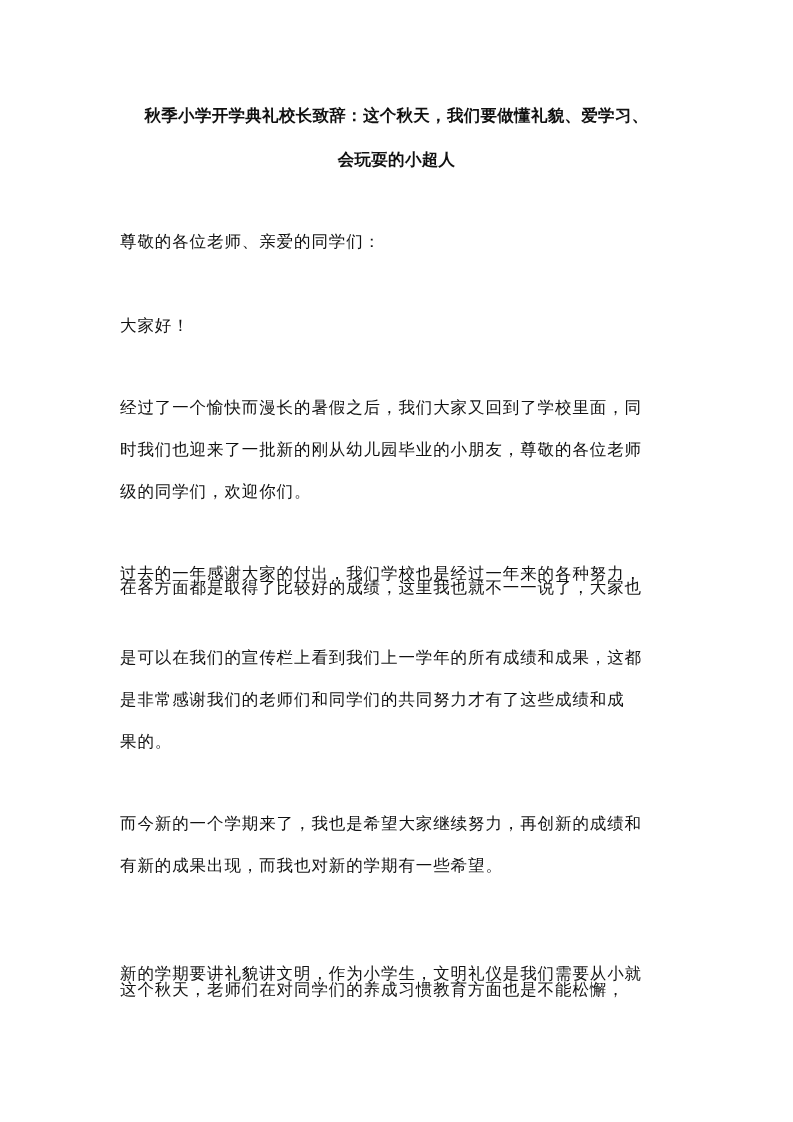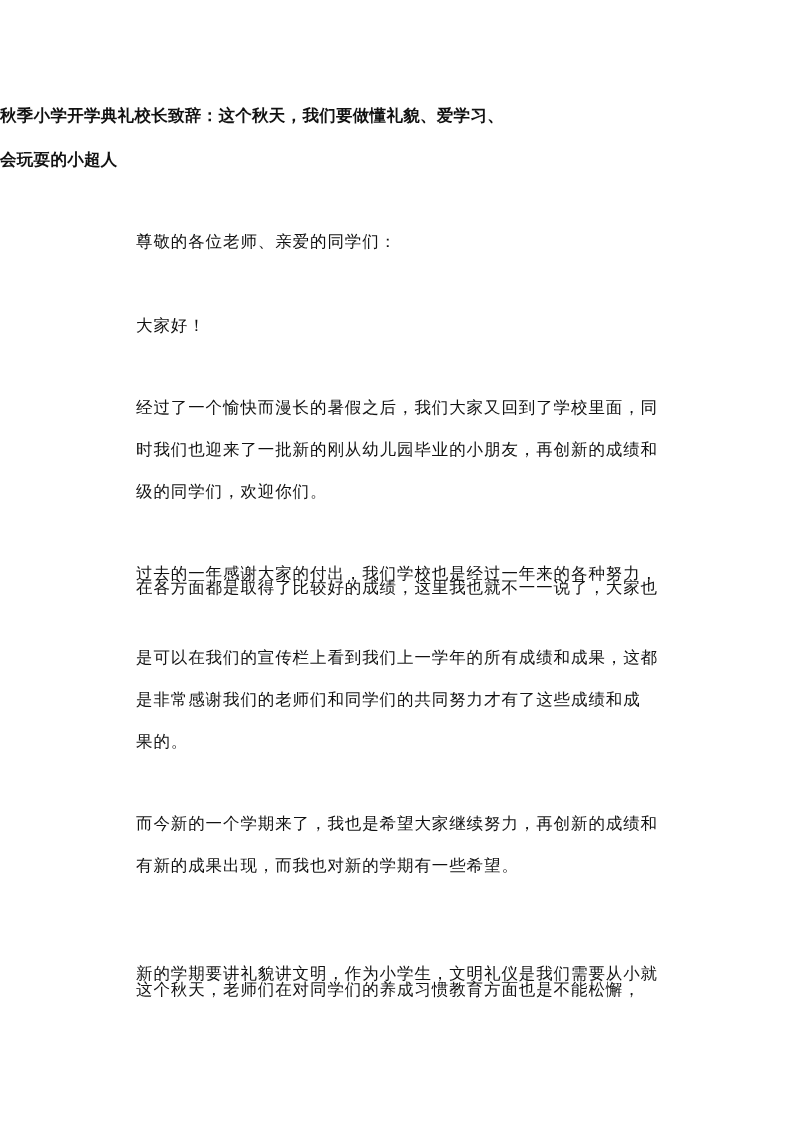--- a/index.html
+++ b/index.html
@@ -1,36 +1,36 @@
 <!DOCTYPE html>
 <html><head>
   <meta charset="utf-8">
   <style>
     html, body { margin: 0; padding: 0; background: #ffffff; }
     body { width: 793px; height: 1122px; position: relative; overflow: hidden;
       font-family: "DejaVu Serif", "Liberation Serif", serif; color: #111; }
     .page { position: absolute; left: 0; top: 0; width: 793px; height: 1122px; background: #fff; }
-    .title-line { position: absolute; left: 0; width: 793px; 
+    .title-line { position: absolute; left: 0; width: 793px; text-align: center;
       font-weight: bold; font-size: 16.5px; line-height: 20px; letter-spacing: 0.3px; }
     .line { position: absolute; left: 120px; width: 560px; font-size: 16.5px;
-      line-height: 20px; white-space: nowrap; letter-spacing: 0.9px; margin-left: 16px; }
+      line-height: 20px; white-space: nowrap; letter-spacing: 0.9px; }
   </style>
 </head>
 <body>
 
 <div class="page">
   <div class="title-line" style="top:106px">秋季小学开学典礼校长致辞：这个秋天，我们要做懂礼貌、爱学习、</div>
   <div class="title-line" style="top:150px">会玩耍的小超人</div>
 
   <div class="line" style="top:232px">尊敬的各位老师、亲爱的同学们：</div>
 
   <div class="line" style="top:316px">大家好！</div>
 
   <div class="line" style="top:398px">经过了一个愉快而漫长的暑假之后，我们大家又回到了学校里面，同</div>
-  <div class="line" style="top:440px">时我们也迎来了一批新的刚从幼儿园毕业的小朋友，再创新的成绩和</div>
+  <div class="line" style="top:440px">时我们也迎来了一批新的刚从幼儿园毕业的小朋友，尊敬的各位老师</div>
   <div class="line" style="top:482px">级的同学们，欢迎你们。</div>
 
   <div class="line" style="top:564px">过去的一年感谢大家的付出，我们学校也是经过一年来的各种努力，</div>
   <div class="line" style="top:578px">在各方面都是取得了比较好的成绩，这里我也就不一一说了，大家也</div>
   <div class="line" style="top:690px">是非常感谢我们的老师们和同学们的共同努力才有了这些成绩和成</div>
   <div class="line" style="top:648px">是可以在我们的宣传栏上看到我们上一学年的所有成绩和成果，这都</div>
   <div class="line" style="top:732px">果的。</div>
 
   <div class="line" style="top:814px">而今新的一个学期来了，我也是希望大家继续努力，再创新的成绩和</div>
   <div class="line" style="top:856px">有新的成果出现，而我也对新的学期有一些希望。</div>

